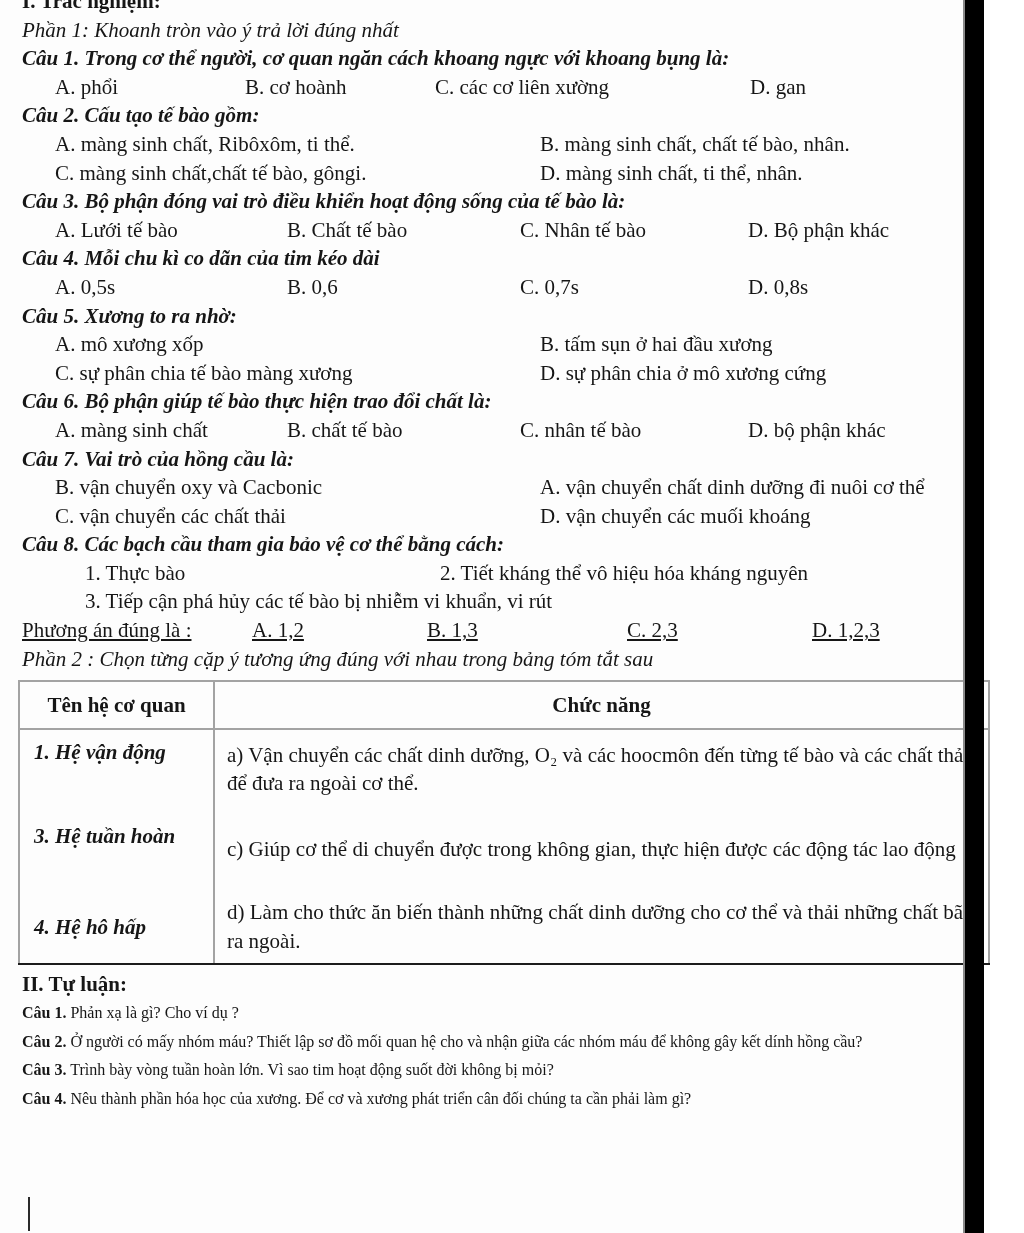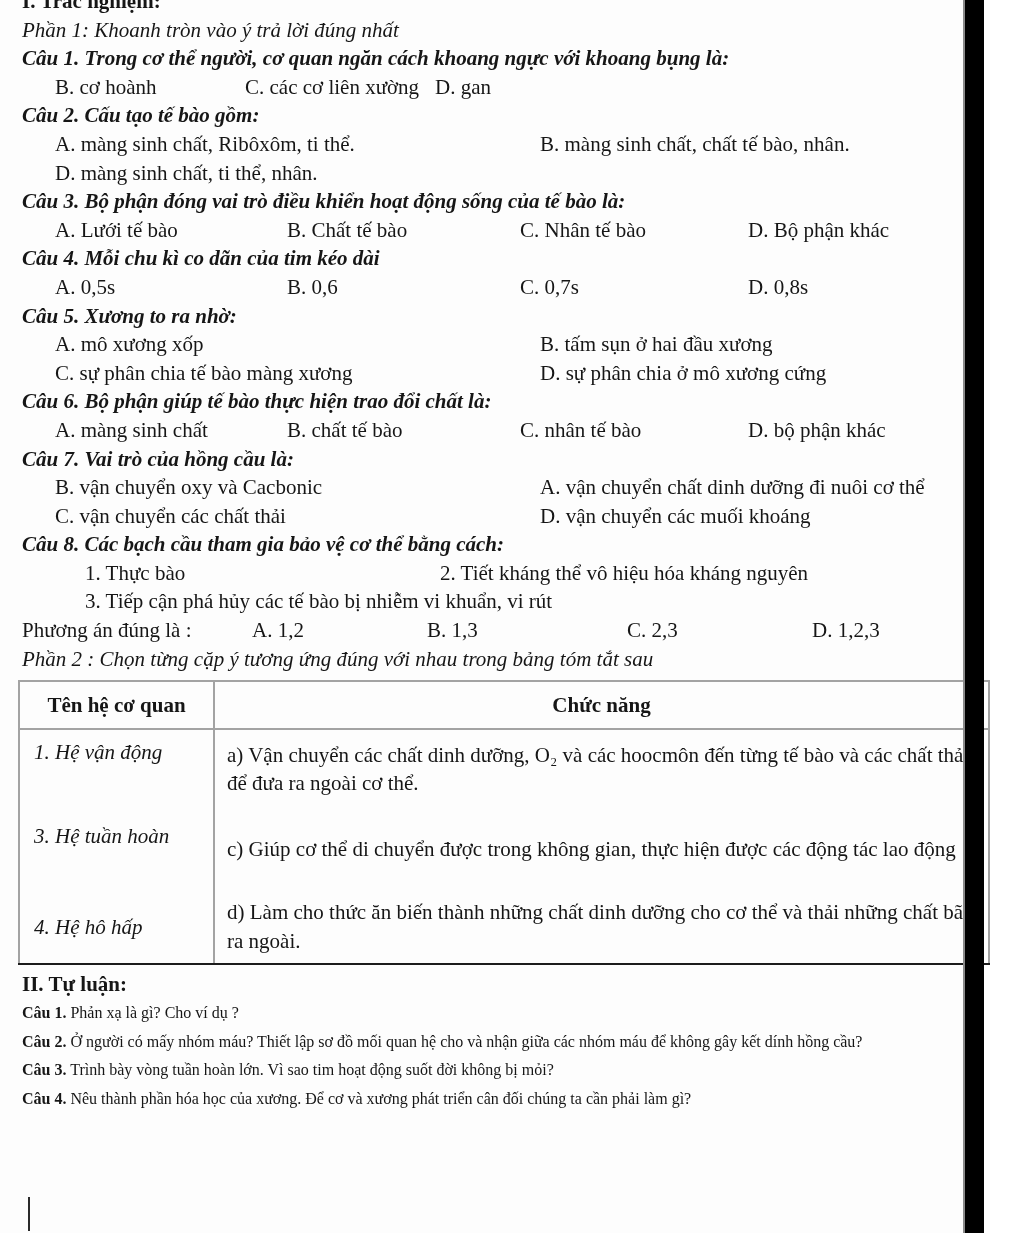--- a/index.html
+++ b/index.html
@@ -32,21 +32,21 @@
   .q-title { font-weight: bold; font-style: italic; }
 
   
   .optrow { display: grid; }
   .optrow .opt { overflow: hidden; }
   .opts4-a { padding-left: 33px; grid-template-columns: 190px 190px 315px auto; }
   .opts4-b { padding-left: 33px; grid-template-columns: 232px 233px 228px auto; }
   .opts2   { padding-left: 33px; grid-template-columns: 485px auto; }
   .items2  { padding-left: 63px; grid-template-columns: 355px auto; }
   .items1  { padding-left: 63px; }
-  .answer-row { grid-template-columns: 230px 175px 200px 185px auto; }
+  .answer-row { grid-template-columns: 230px 175px 200px 185px auto; text-decoration: underline; }
 
   
   .match-table {
     border-collapse: collapse;
     table-layout: fixed;
     width: 972px;
     margin: 7px 0 5px -4px;
     font-size: 21px;
   }
   .match-table, .match-table td, .match-table th {
@@ -59,21 +59,21 @@
     height: 42px;
     text-align: center;
     padding: 2px 8px;
   }
   .match-table td {
     vertical-align: middle;
     padding: 8px 12px;
     line-height: 28.6px;
   }
   .col-organ { width: 195px; }
-  .organ-cell { font-weight: normal; font-style: italic; padding-left: 14px !important; }
+  .organ-cell { font-weight: bold; font-style: italic; padding-left: 14px !important; }
   .row-a td { height: 62px; }
   .row-a .organ-cell { vertical-align: top; }
   .row-b td { height: 40px; }
   .row-c td { height: 60px; }
   .row-c .organ-cell { vertical-align: top; padding-top: 14px !important; }
   .row-d td { height: 52px; }
 
   .essay-item .q-label { font-weight: bold; }
 
   .right-bar {
@@ -95,33 +95,35 @@
 
 <div class="page">
   <div class="content">
 
     <div class="line sec-heading cut">I. Trắc nghiệm:</div>
     <div class="line part-heading">Phần 1: Khoanh tròn vào ý trả lời đúng nhất</div>
 
     <div>
       <div class="line q-title">Câu 1. Trong cơ thể người, cơ quan ngăn cách khoang ngực với khoang bụng là:</div>
       <div class="line optrow opts4-a">
+        <span class="opt">A. phổi</span>
         <span class="opt">B. cơ hoành</span>
         <span class="opt">C. các cơ liên xường</span>
         <span class="opt">D. gan</span>
       </div>
     </div>
 
     <div>
       <div class="line q-title">Câu 2. Cấu tạo tế bào gồm:</div>
       <div class="line optrow opts2">
         <span class="opt">A. màng sinh chất, Ribôxôm, ti thể.</span>
         <span class="opt">B. màng sinh chất, chất tế bào, nhân.</span>
       </div>
       <div class="line optrow opts2">
+        <span class="opt">C. màng sinh chất,chất tế bào, gôngi.</span>
         <span class="opt">D. màng sinh chất, ti thể, nhân.</span>
       </div>
     </div>
 
     <div>
       <div class="line q-title">Câu 3.  Bộ phận đóng vai trò điều khiển hoạt động sống của tế bào là:</div>
       <div class="line optrow opts4-b">
         <span class="opt">A. Lưới tế bào</span>
         <span class="opt">B. Chất tế bào</span>
         <span class="opt">C. Nhân tế bào</span>

